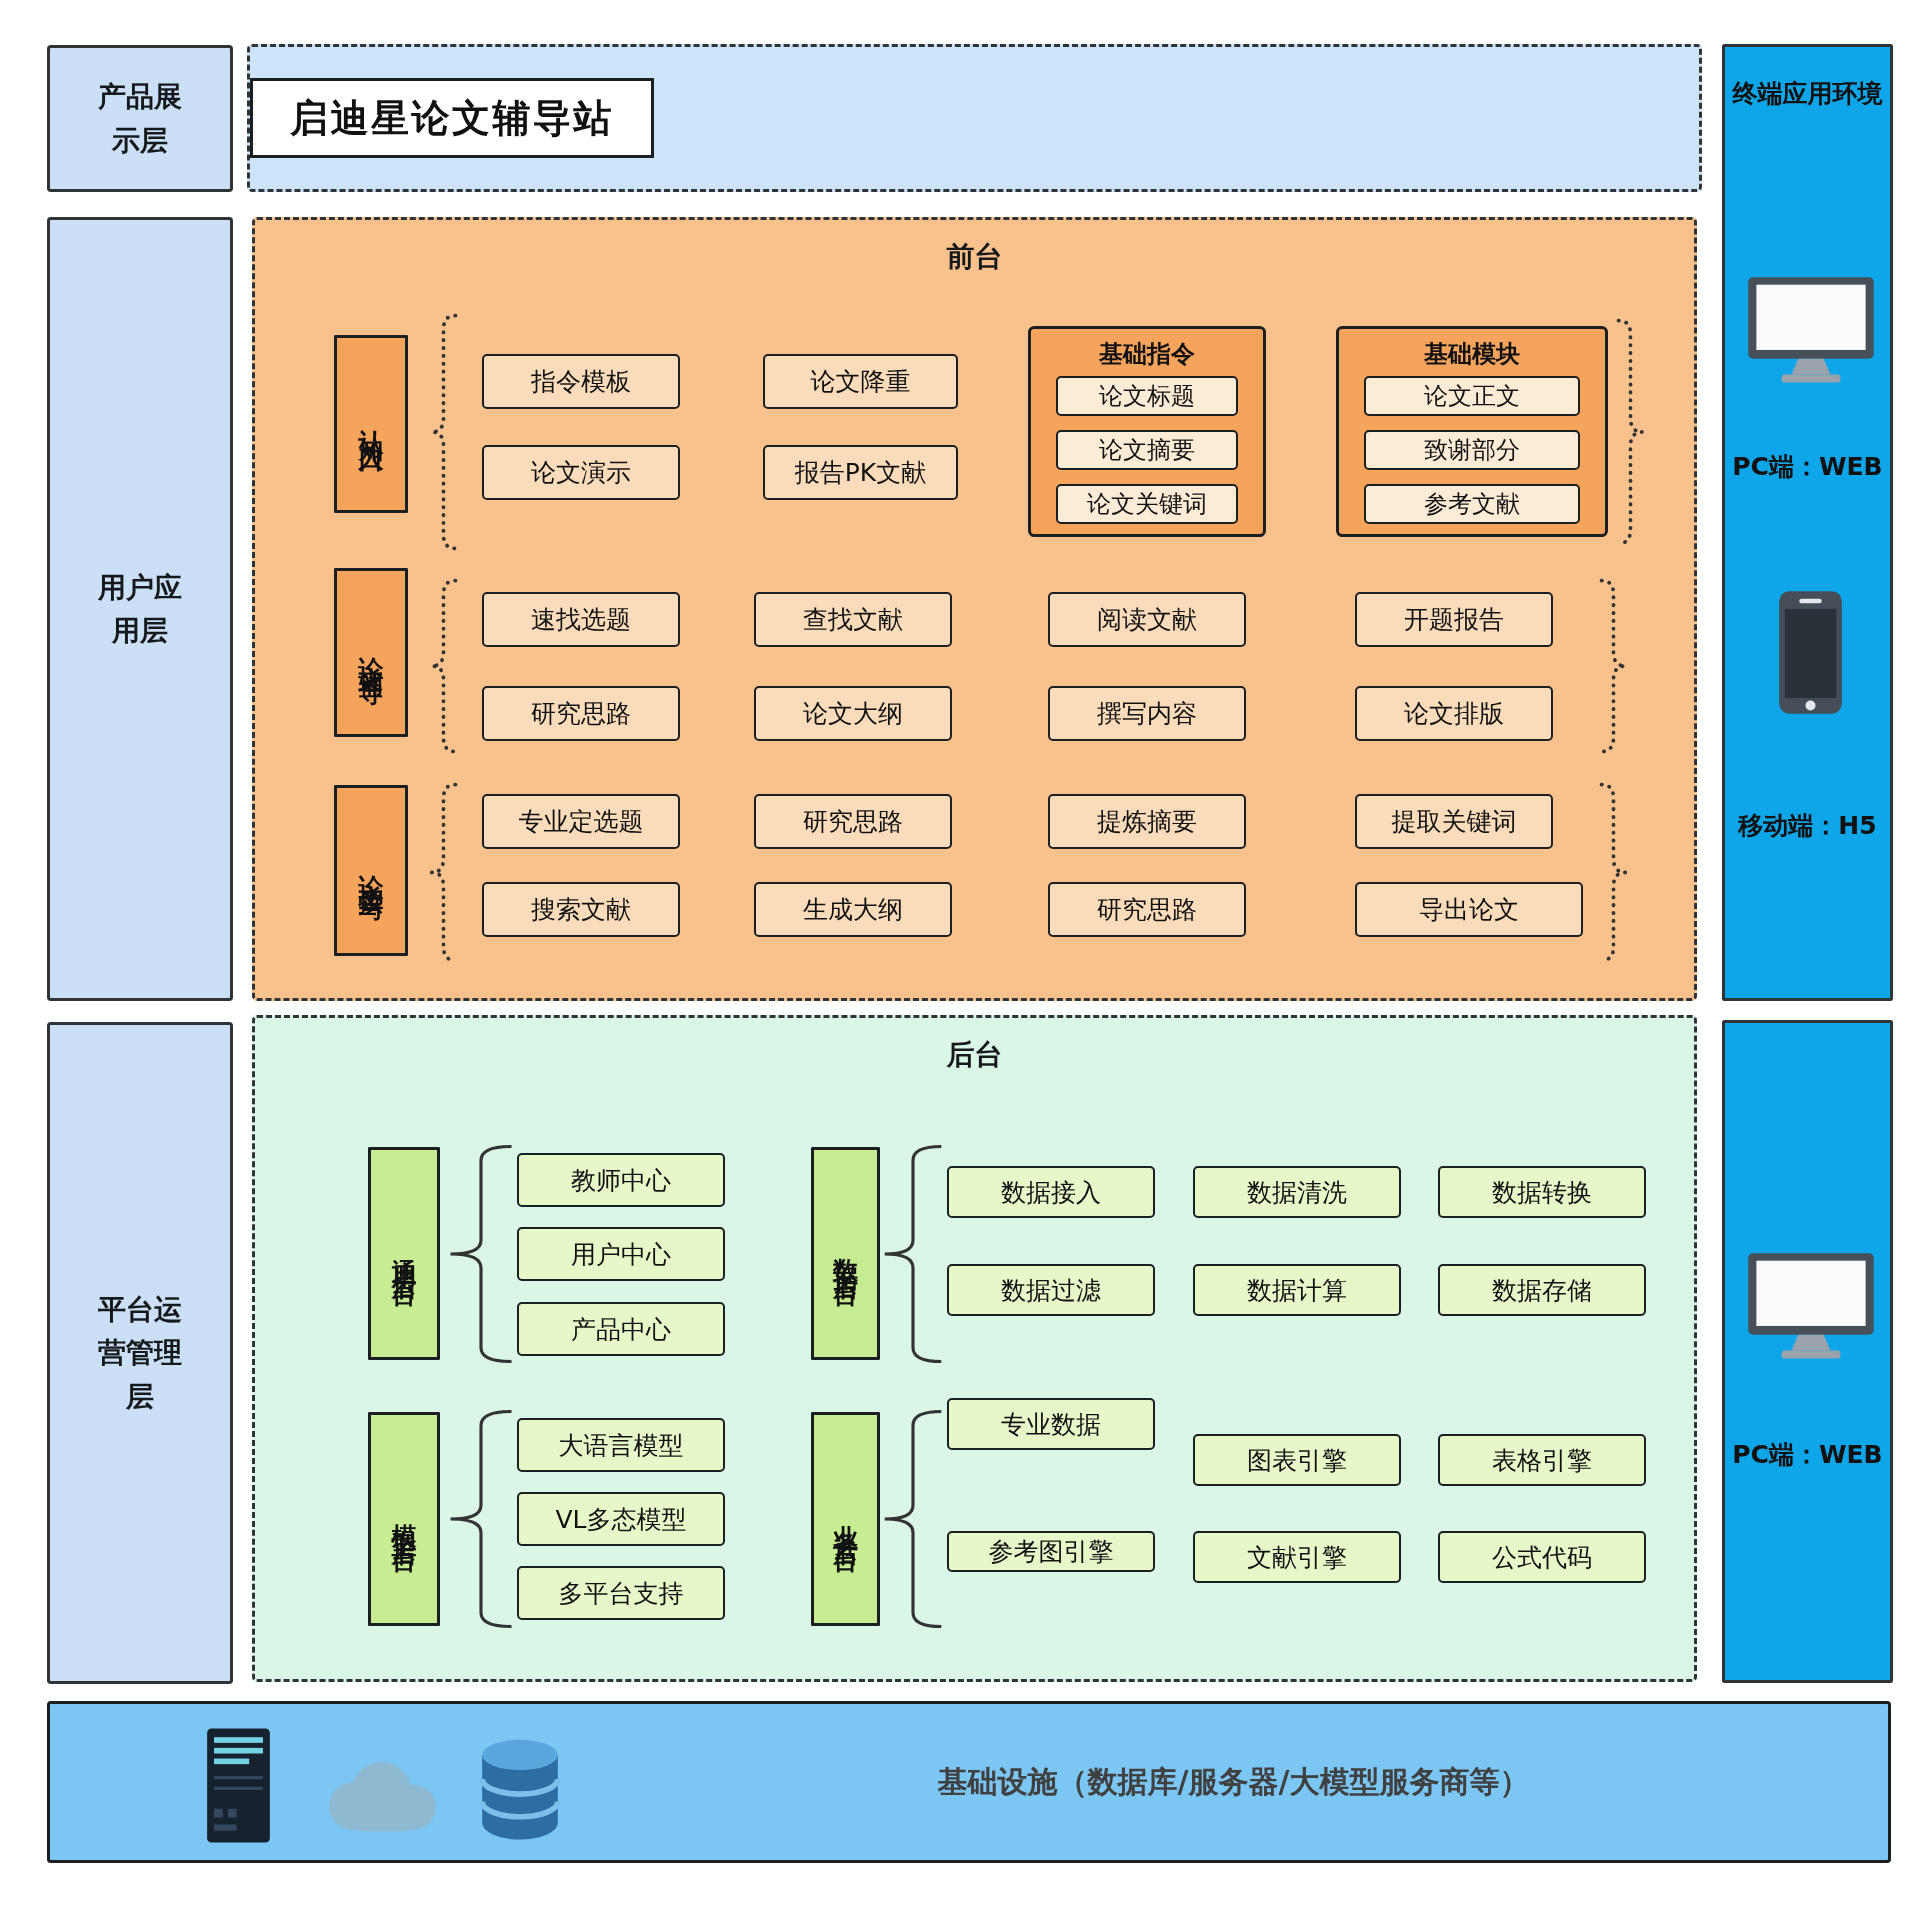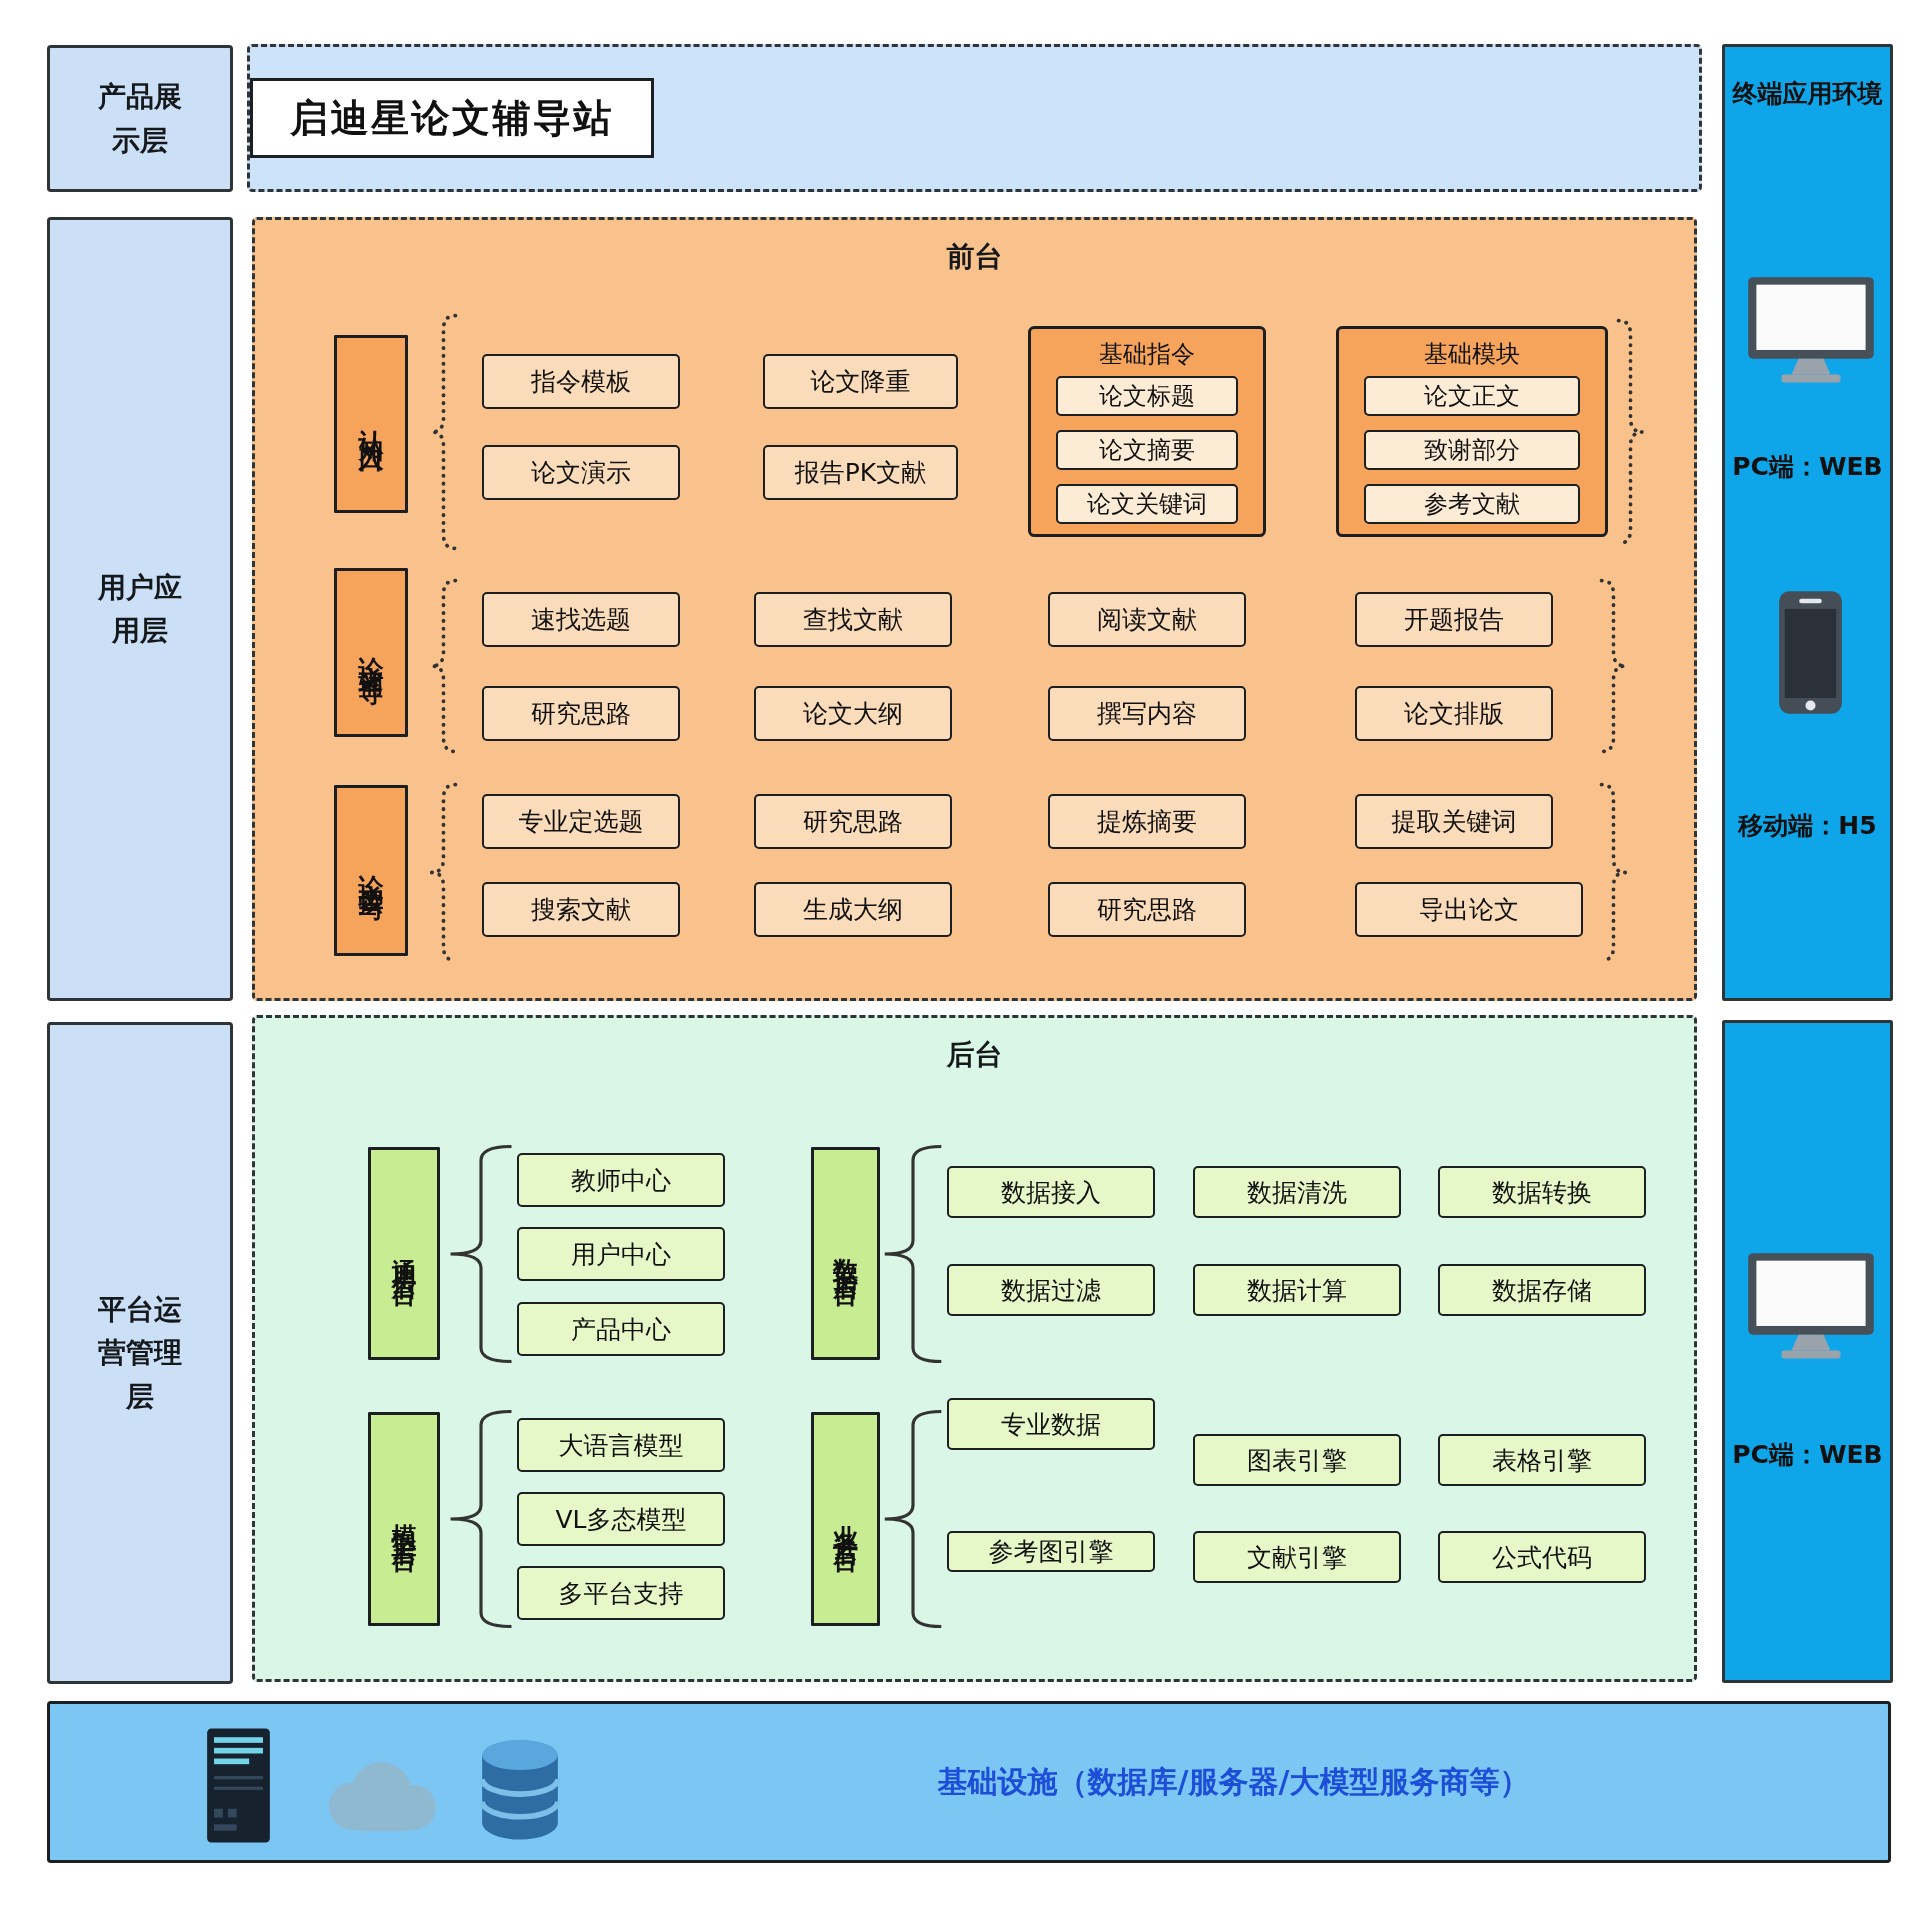--- a/index.html
+++ b/index.html
@@ -30,36 +30,36 @@
   .vlabel.green  { background:#c8ec92; }
 
   .node { position:absolute; border:2.5px solid #1c1f22; border-radius:5px;
           display:flex; align-items:center; justify-content:center;
           font-size:25px; color:#111; text-align:center; }
   .node.orange { background:#fbdcba; }
   .node.green  { background:#e7f8c8; }
 
   .group { position:absolute; background:#f6a45c; border:3.1px solid #1c1f22; border-radius:6.3px; }
   .group-label { position:absolute; top:8.8px; left:0; right:0; text-align:center;
-                 font-size:24px; font-weight:400; color:#111; }
+                 font-size:24px; font-weight:700; color:#111; }
   .gnode { position:absolute; left:25px; right:25px; height:40px; background:#fcecd6;
            border:2.5px solid #1c1f22; border-radius:5px;
            display:flex; align-items:center; justify-content:center; font-size:24px; color:#111; }
 
   .side-panel { position:absolute; background:#0ea5e9; border:3.1px solid #2f3437; border-radius:2.5px; }
   .side-title { position:absolute; top:30px; left:0; right:0; text-align:center;
                 font-size:25px; font-weight:700; color:#111; }
   .side-text  { position:absolute; left:0; right:0; text-align:center;
                 font-size:25px; font-weight:600; color:#111; }
   .side-icon  { position:absolute; }
 
   .bottom-bar { position:absolute; background:#7cc6f4; border:3.1px solid #1c1f22; border-radius:3.8px; }
   .bottom-label { position:absolute; left:567px; right:38px; top:0; bottom:0;
                   display:flex; align-items:center; justify-content:center;
-                  font-size:30px; font-weight:700; color:#1d4ed8; }
+                  font-size:30px; font-weight:700; color:#404040; }
   .bar-icon { position:absolute; }
 
   svg.brace { position:absolute; overflow:visible; }
 </style>
 </head>
 <body>
 
 <div class="canvas">
 
   <div class="layer-box" style="left:47px;top:45px;width:186px;height:147px">

